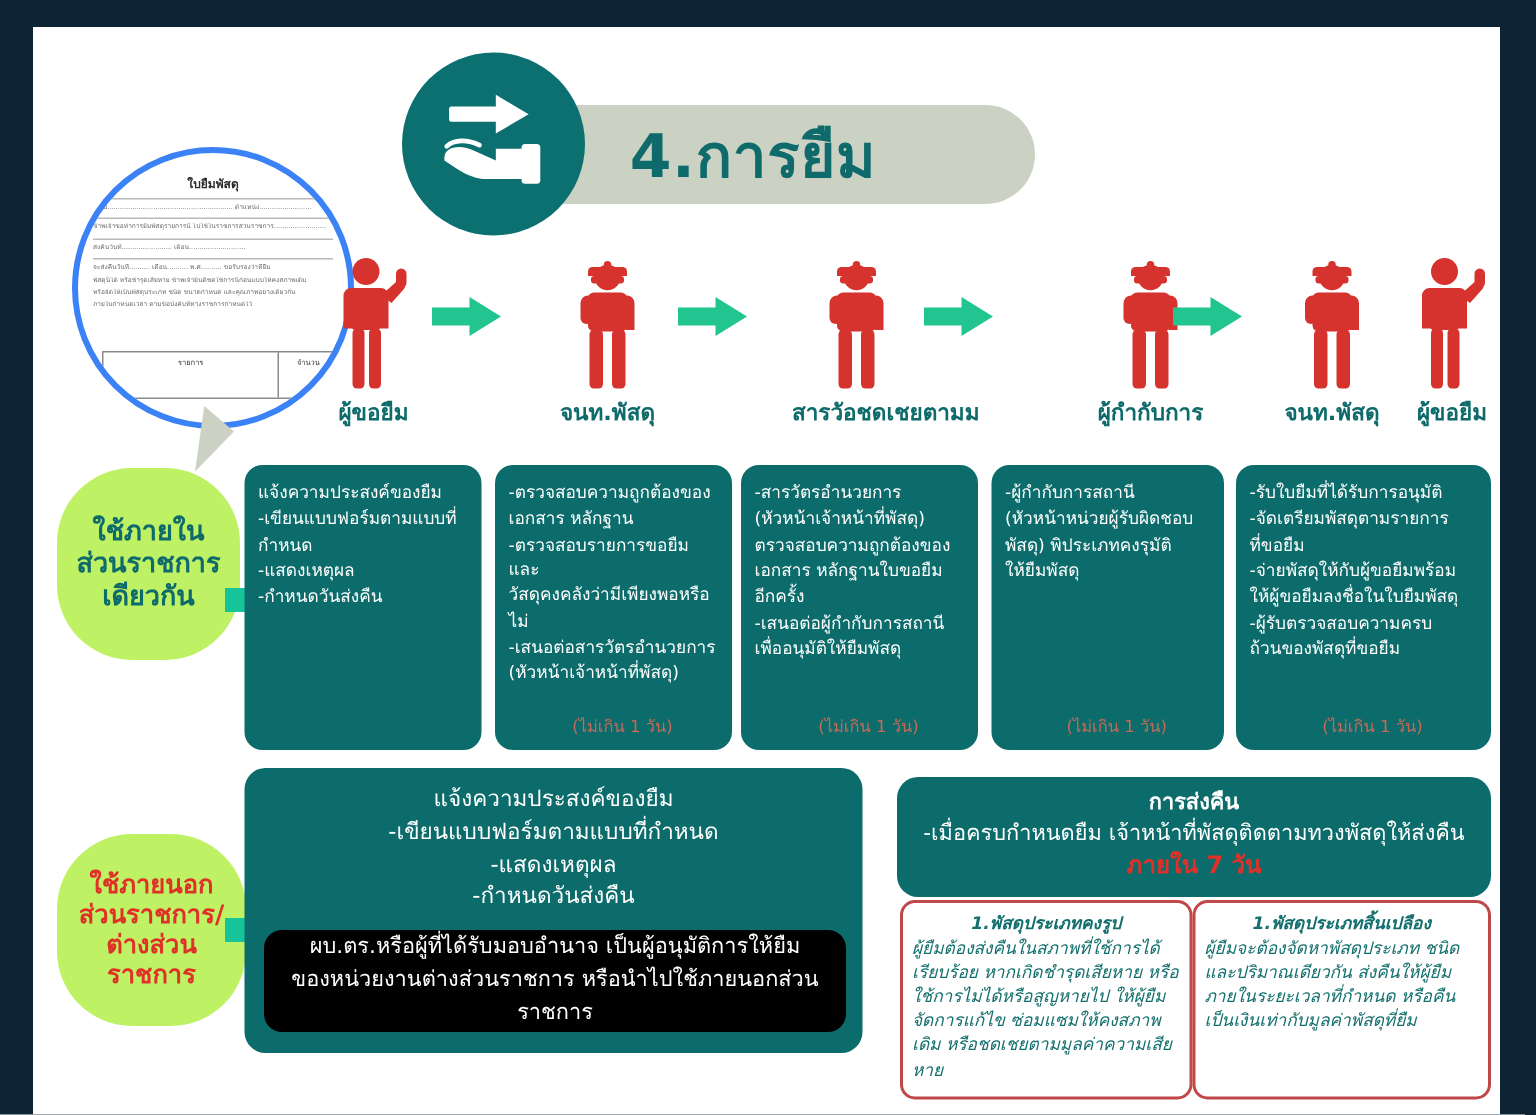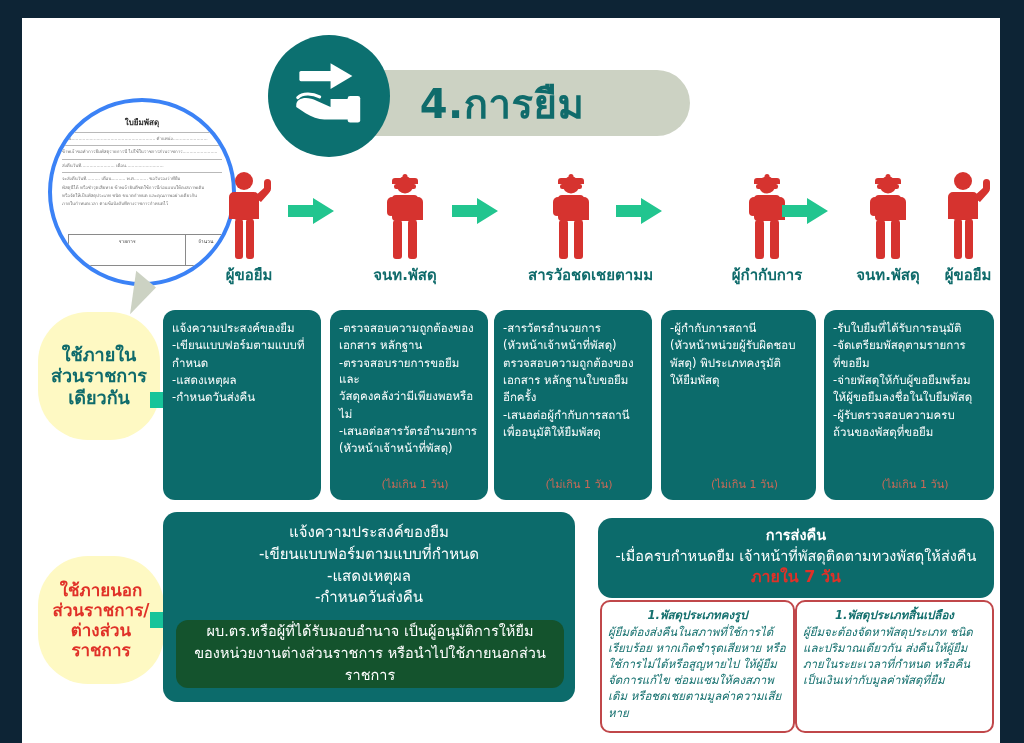--- a/index.html
+++ b/index.html
@@ -76,37 +76,37 @@
   .step .note{
     position:absolute;left:0;right:0;bottom:7px;text-align:center;
     color:#c66a58;font-size:11px;padding-left:12px;
   }
   .connector{
     position:absolute;width:20px;height:16px;background:#17c49a;
   }
 
   
   .pill{
-    position:absolute;background:#fef9c3;border-radius:50px;
+    position:absolute;background:#bef264;border-radius:50px;
     display:flex;align-items:center;justify-content:center;text-align:center;
     font-weight:bold;line-height:1.18;
   }
   .pill.one{left:38px;top:312px;width:122px;height:128px;color:#0f6b6b;font-size:18px;}
   .pill.two{left:38px;top:556px;width:126px;height:128px;color:#e03128;font-size:17px;}
 
   
   .bl-box{
     position:absolute;left:163px;top:512px;width:412px;height:190px;
     background:#0c6b6b;border-radius:14px;color:#fff;
     text-align:center;font-size:15px;line-height:1.45;
     padding-top:10px;box-sizing:border-box;
   }
   .red-inner{
     position:absolute;left:176px;top:620px;width:388px;height:68px;
-    background:#14532d;border-radius:12px;color:#ffffff;
+    background:#000000;border-radius:12px;color:#ffffff;
     font-size:14.5px;line-height:1.5;text-align:center;
     display:flex;align-items:center;justify-content:center;flex-direction:column;
     padding:0 6px;box-sizing:border-box;
   }
   .br-box{
     position:absolute;left:598px;top:518px;width:396px;height:80px;
     background:#0c6b6b;border-radius:14px;color:#fff;
     text-align:center;font-size:14.5px;line-height:1.42;
     padding-top:7px;box-sizing:border-box;
   }

